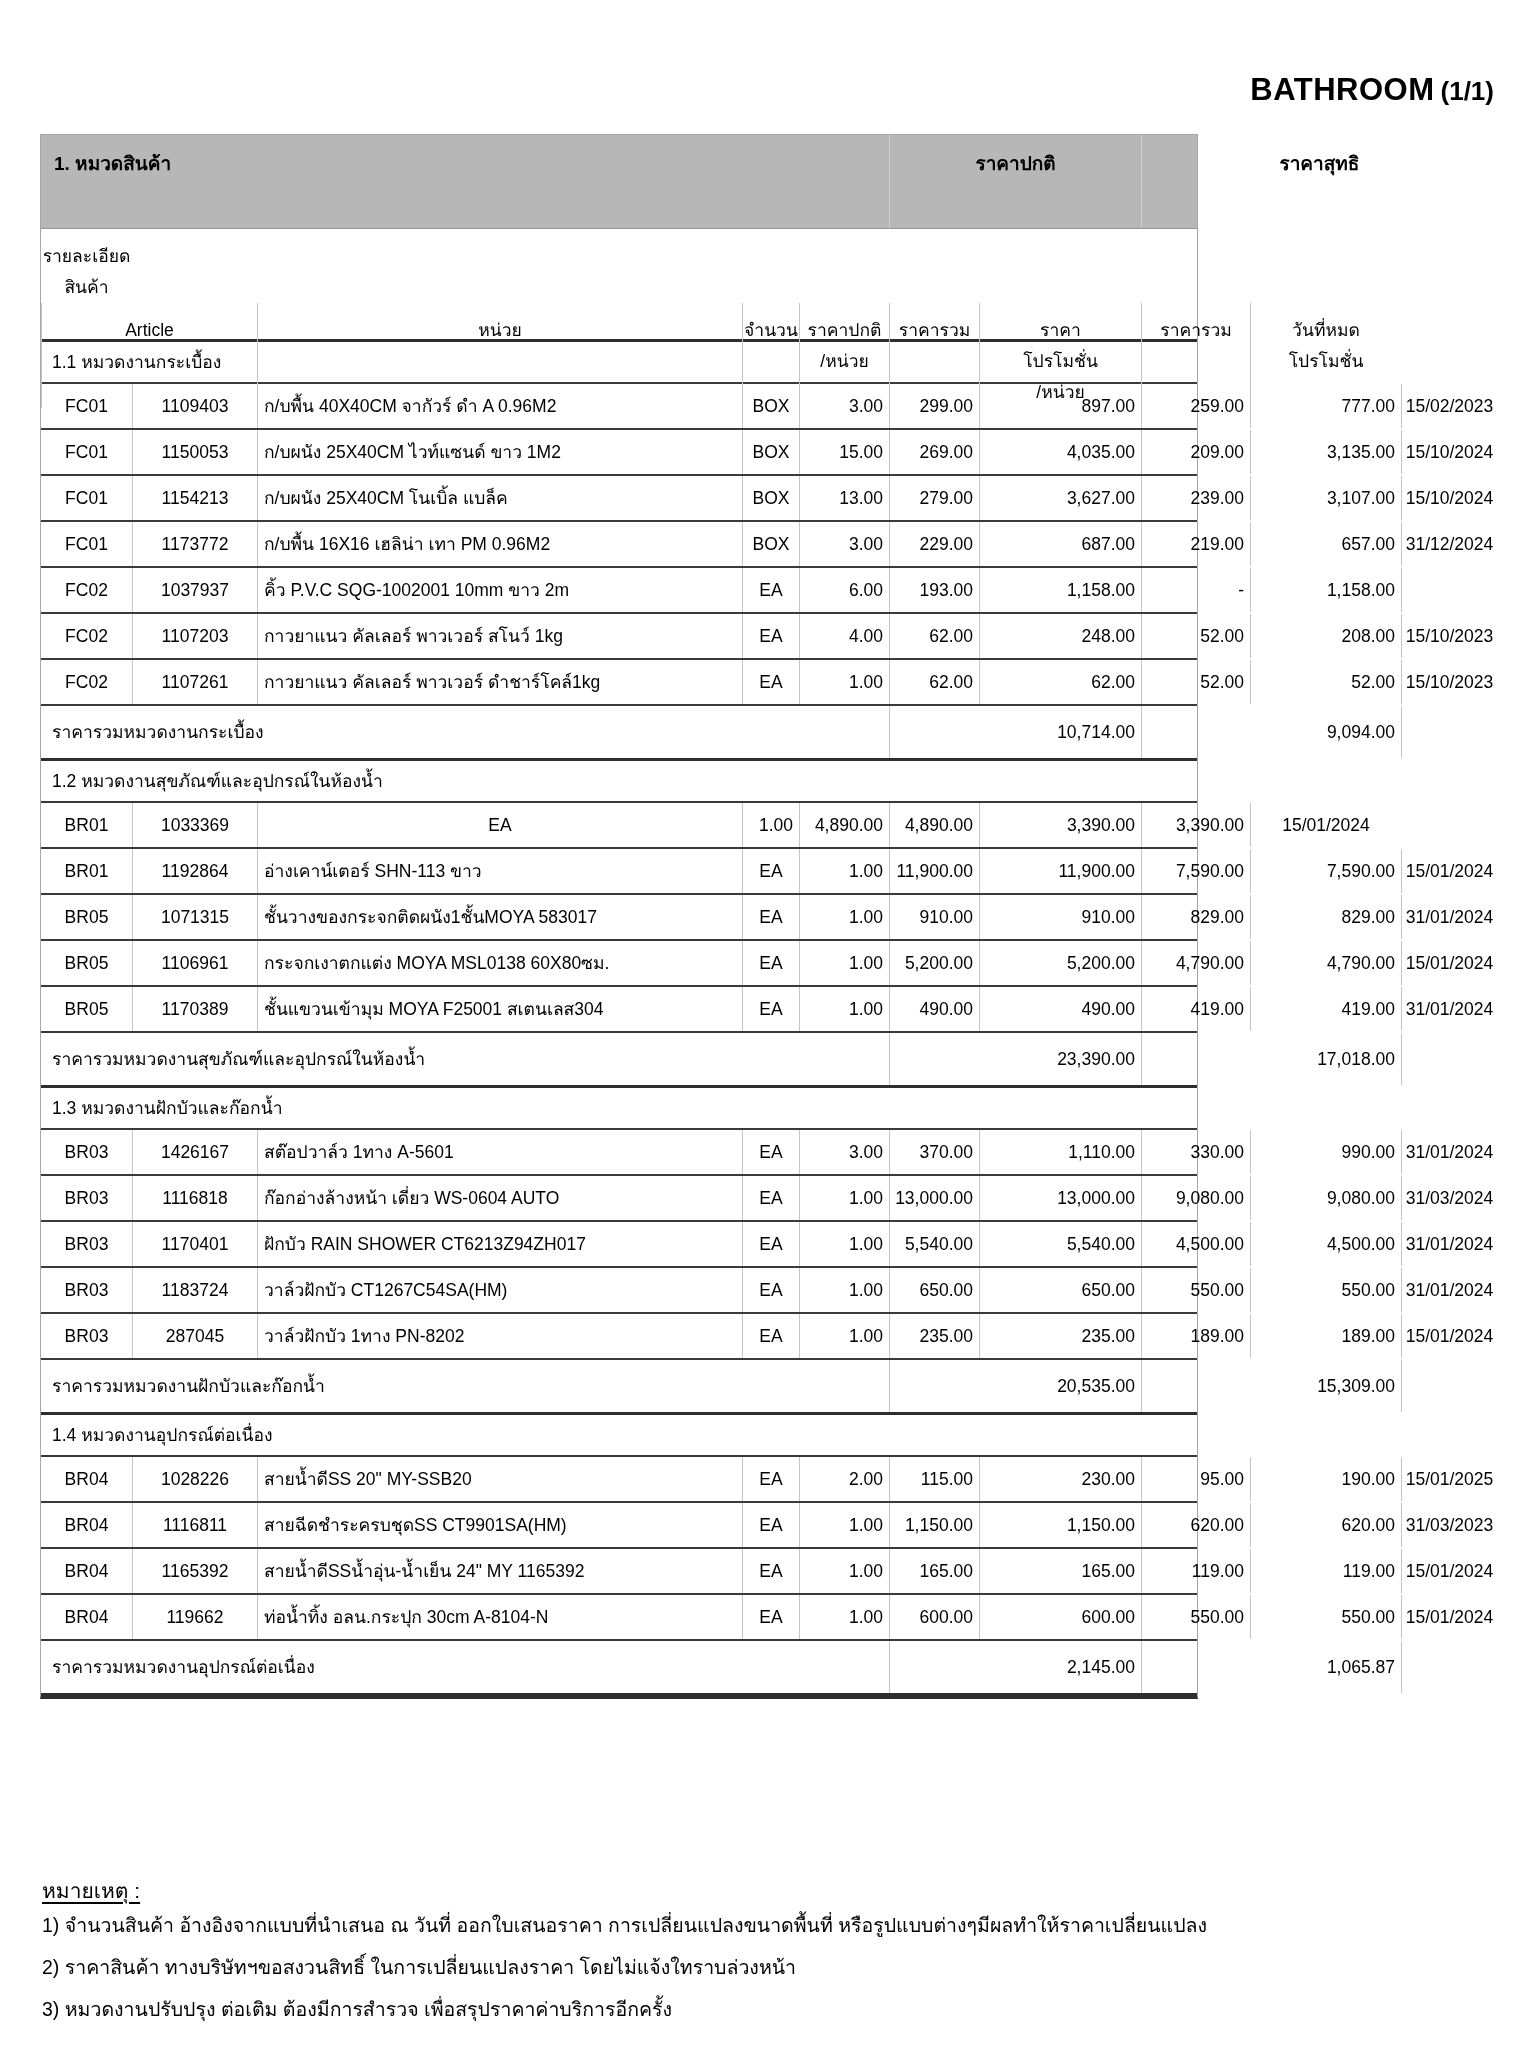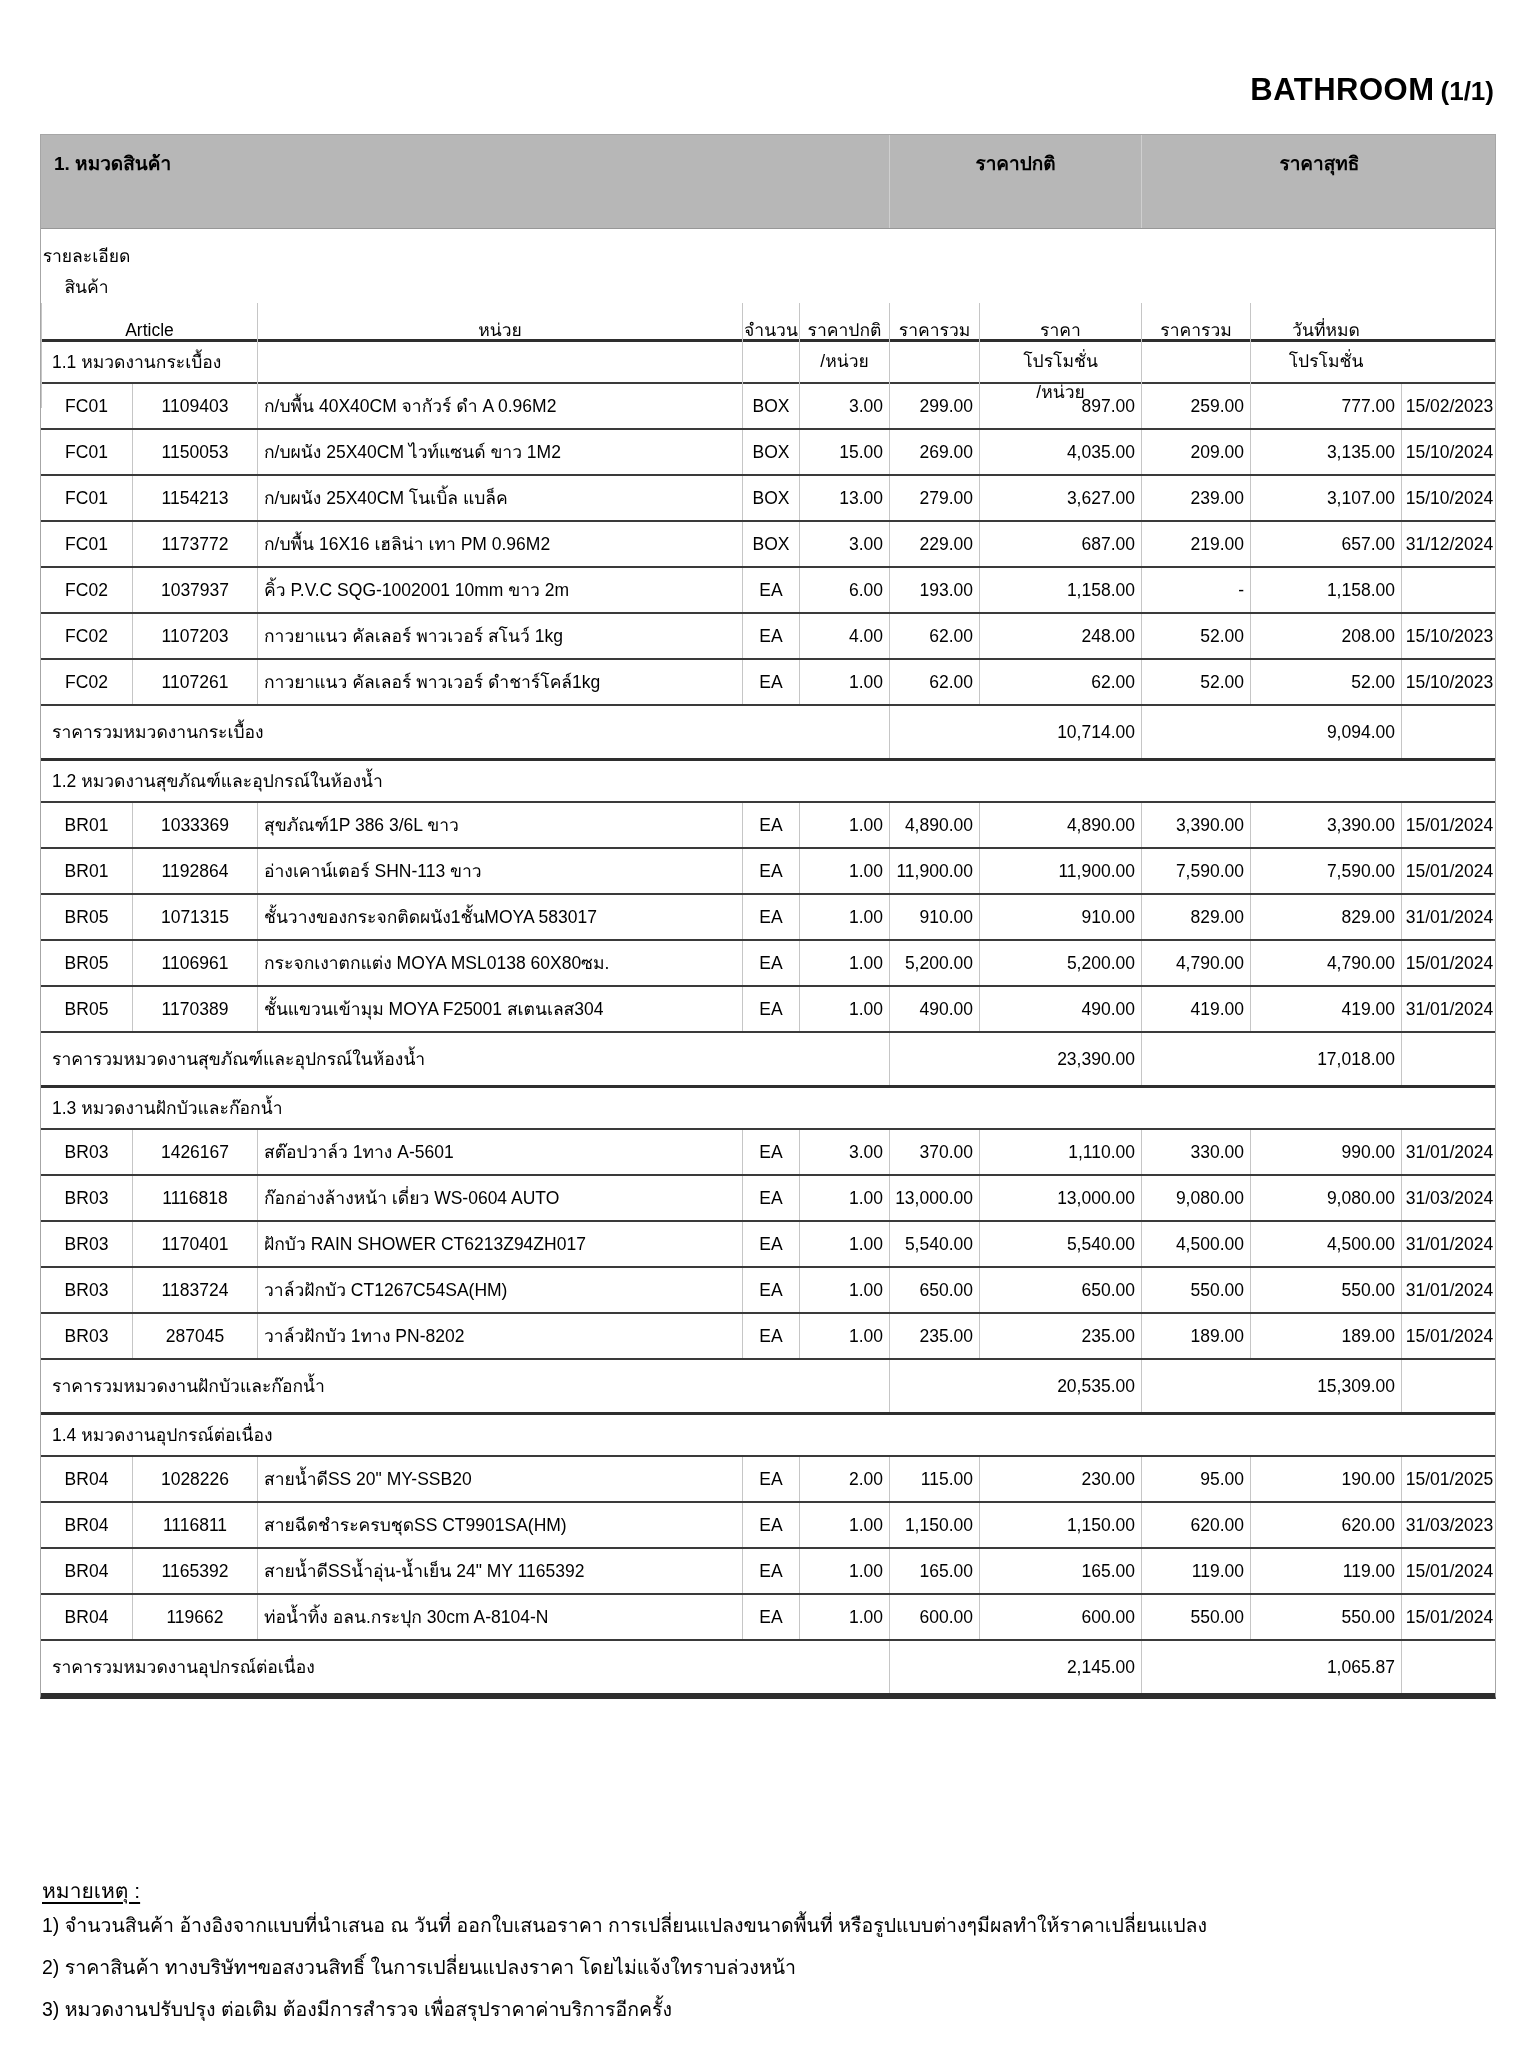--- a/index.html
+++ b/index.html
@@ -8,21 +8,21 @@
     font-family:"Liberation Sans","DejaVu Sans",sans-serif;
     position:relative;overflow:hidden;
   }
   
   .title-bar{text-align:right;padding:72px 42px 0 0;}
   .title-product{font-size:31px;font-weight:bold;letter-spacing:.5px;}
   .title-page{font-size:26px;font-weight:bold;margin-left:6px;}
 
   
   .table-wrap{
-    margin:26px 40px 0 40px;width:1456px;box-sizing:border-box;
+    margin:26px 40px 0 40px;width:1158px;box-sizing:border-box;
     border-left:1px solid #a6a6a6;border-right:1px solid #a6a6a6;
     border-top:1px solid #a6a6a6;border-bottom:3px solid #2e2e2e;
   }
   
   .group-band{
     display:grid;grid-template-columns:848px 252px 356px;
     background:#b7b7b7;height:93px;border-bottom:1px solid #979797;
   }
   .gcell{font-weight:bold;font-size:19px;padding-top:13px;box-sizing:border-box;}
   .gcell.first{padding-left:13px;}
@@ -191,21 +191,20 @@
       <div class="subtotal-row">
         <div class="c label a-l">ราคารวมหมวดงานกระเบื้อง</div>
         <div class="c a-r">10,714.00</div>
         <div class="c a-r">9,094.00</div>
         <div class="c"></div>
       </div>
       <div class="sec-row">1.2 หมวดงานสุขภัณฑ์และอุปกรณ์ในห้องน้ำ</div>
       <div class="item-row">
         <div class="c a-c">BR01</div>
         <div class="c a-c">1033369</div>
-        <div class="c a-l">สุขภัณฑ์1P 386  3/6L ขาว</div>
         <div class="c a-c">EA</div>
         <div class="c a-r">1.00</div>
         <div class="c a-r">4,890.00</div>
         <div class="c a-r">4,890.00</div>
         <div class="c a-r">3,390.00</div>
         <div class="c a-r">3,390.00</div>
         <div class="c a-c">15/01/2024</div>
       </div>
       <div class="item-row">
         <div class="c a-c">BR01</div>

